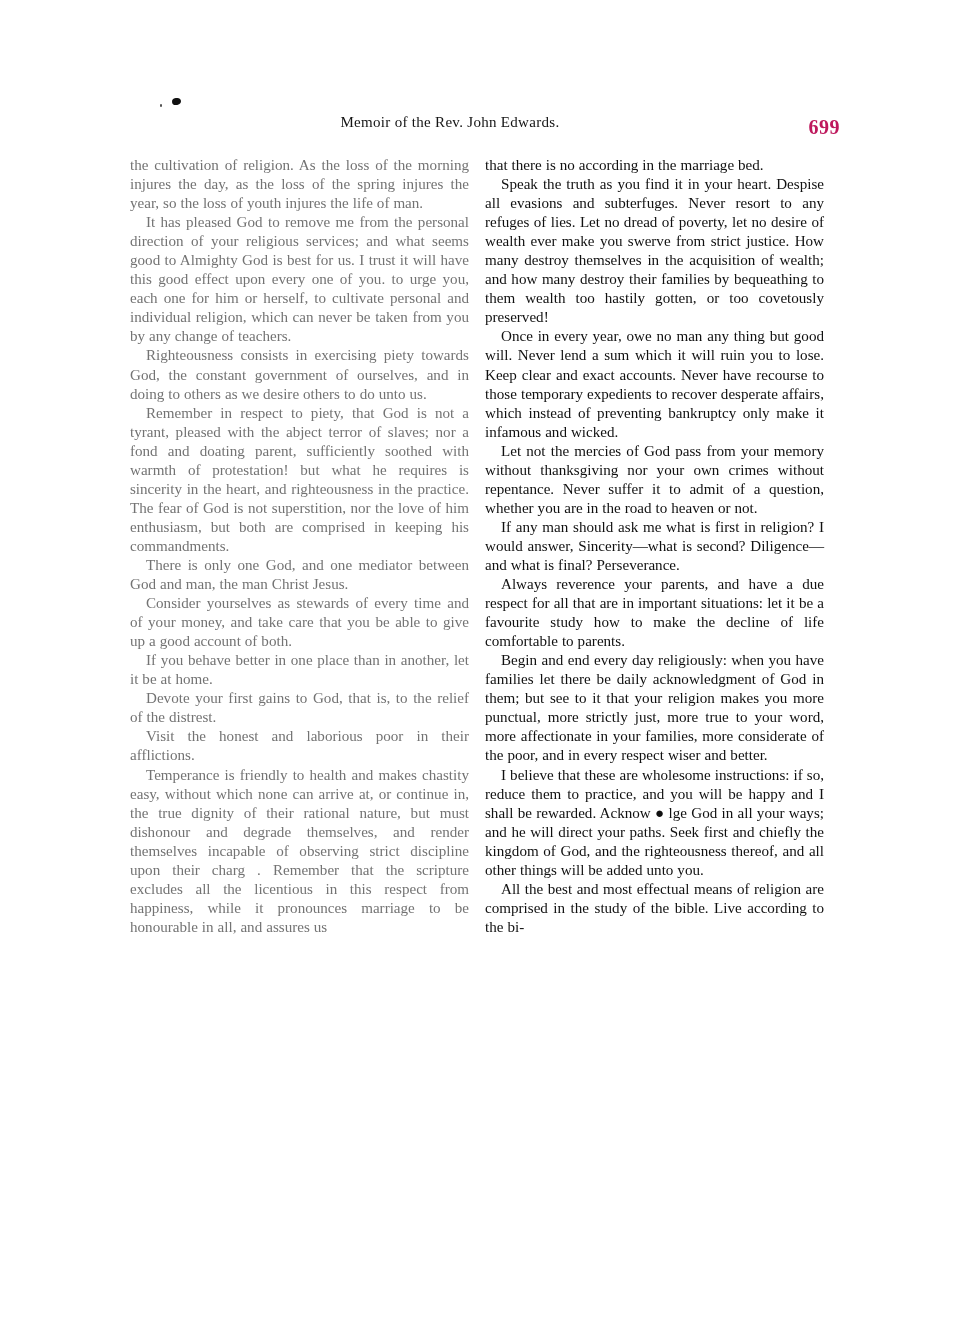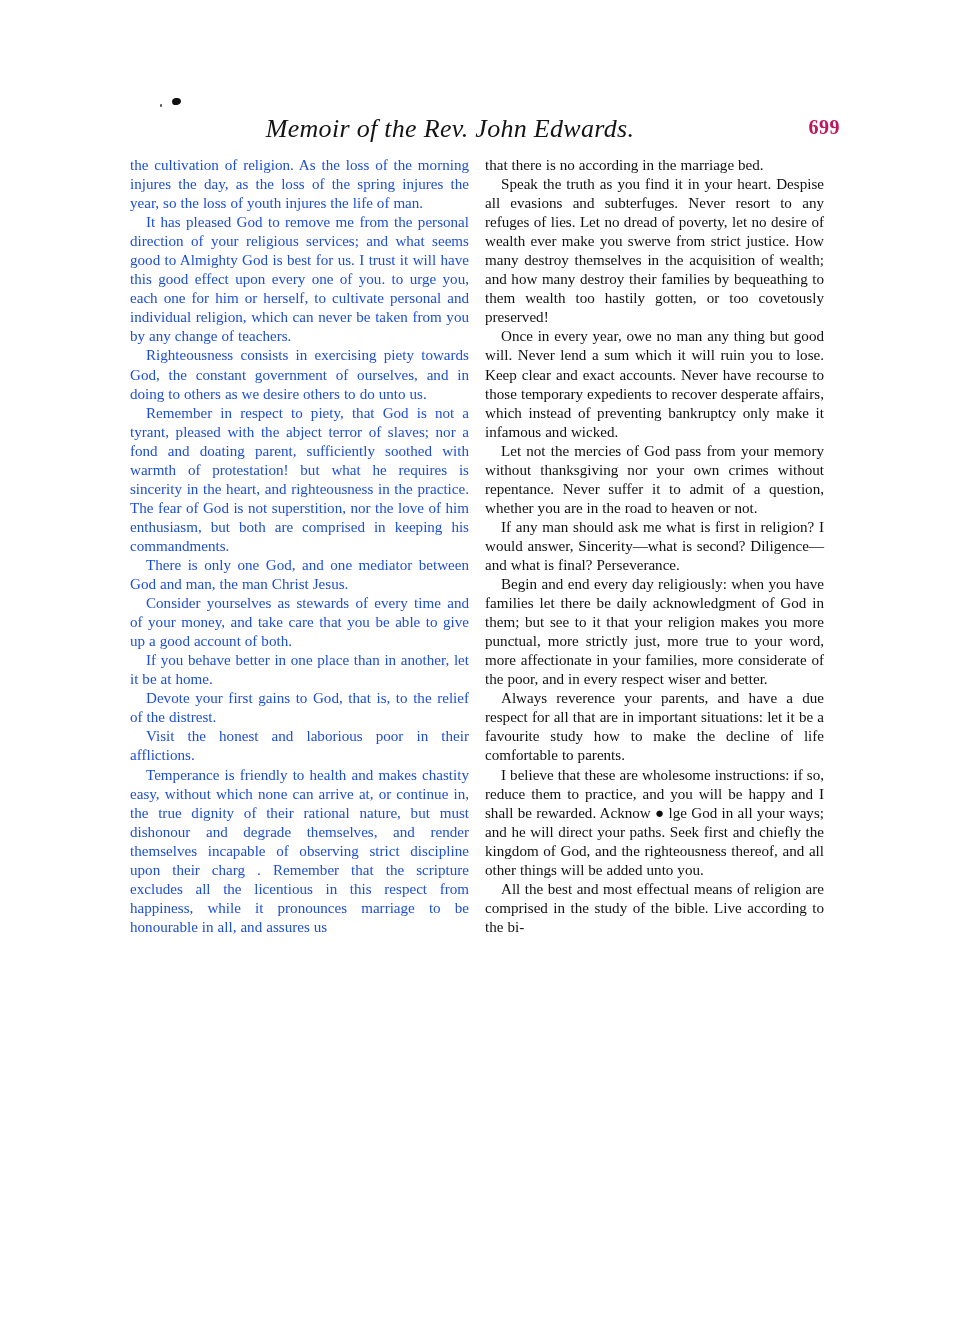--- a/index.html
+++ b/index.html
@@ -48,22 +48,21 @@
     top: 114px;
     width: 710px;
     height: 30px;
   }
   #head-title {
     position: absolute;
     left: 0;
     top: 0;
     width: 640px;
     text-align: center;
-    font-style: italic;
-    font-size: 26px;
+    font-size: 15px;
     letter-spacing: 0.3px;
     white-space: nowrap;
     color: #141414;
   }
   #head-pageno {
     position: absolute;
     right: 0;
     top: 2px;
     font-weight: bold;
     font-size: 20px;
@@ -96,21 +95,21 @@
     text-align: justify;
     text-justify: inter-word;
     text-indent: 16px;
     word-spacing: 0.2px;
     hyphens: none;
     color: #111111;
   }
   .para.no-indent { text-indent: 0; }
 
   
-  #col-left  .para { color: #1d4ed8; }
+  #col-left  .para { color: #737373; }
   #col-right .para { color: #101010; }
 </style>
 </head>
 <body>
 
 <div id="page">
 
   <div class="speck" id="speck-main"></div>
   <div class="speck" id="speck-dot"></div>
 
@@ -131,20 +130,20 @@
         <p class="para">Devote your first gains to God, that is, to the relief of the distrest.</p>
         <p class="para">Visit the honest and laborious poor in their afflictions.</p>
         <p class="para">Temperance is friendly to health and makes chastity easy, without which none can arrive at, or continue in, the true dignity of their rational nature, but must dishonour and degrade themselves, and render themselves incapable of observing strict discipline upon their charg . Remember that the scripture excludes all the licentious in this respect from happiness, while it pronounces marriage to be honourable in all, and assures us</p>
       </div>
     <div class="column" id="col-right">
         <p class="para no-indent">that there is no according in the marriage bed.</p>
         <p class="para">Speak the truth as you find it in your heart. Despise all evasions and subterfuges. Never resort to any refuges of lies. Let no dread of poverty, let no desire of wealth ever make you swerve from strict justice. How many destroy themselves in the acquisition of wealth; and how many destroy their families by bequeathing to them wealth too hastily gotten, or too covetously preserved!</p>
         <p class="para">Once in every year, owe no man any thing but good will. Never lend a sum which it will ruin you to lose. Keep clear and exact accounts. Never have recourse to those temporary expedients to recover desperate affairs, which instead of preventing bankruptcy only make it infamous and wicked.</p>
         <p class="para">Let not the mercies of God pass from your memory without thanksgiving nor your own crimes without repentance. Never suffer it to admit of a question, whether you are in the road to heaven or not.</p>
         <p class="para">If any man should ask me what is first in religion? I would answer, Sincerity—what is second? Diligence—and what is final? Perseverance.</p>
+        <p class="para">Always reverence your parents, and have a due respect for all that are in important situations: let it be a favourite study how to make the decline of life comfortable to parents.</p>
         <p class="para">Begin and end every day religiously: when you have families let there be daily acknowledgment of God in them; but see to it that your religion makes you more punctual, more strictly just, more true to your word, more affectionate in your families, more considerate of the poor, and in every respect wiser and better.</p>
-        <p class="para">Always reverence your parents, and have a due respect for all that are in important situations: let it be a favourite study how to make the decline of life comfortable to parents.</p>
         <p class="para">I believe that these are wholesome instructions: if so, reduce them to practice, and you will be happy and I shall be rewarded. Acknow ● lge God in all your ways; and he will direct your paths. Seek first and chiefly the kingdom of God, and the righteousness thereof, and all other things will be added unto you.</p>
         <p class="para">All the best and most effectual means of religion are comprised in the study of the bible. Live according to the bi-</p>
       </div>
   </div>
 
 </div>
 
 </body></html>

